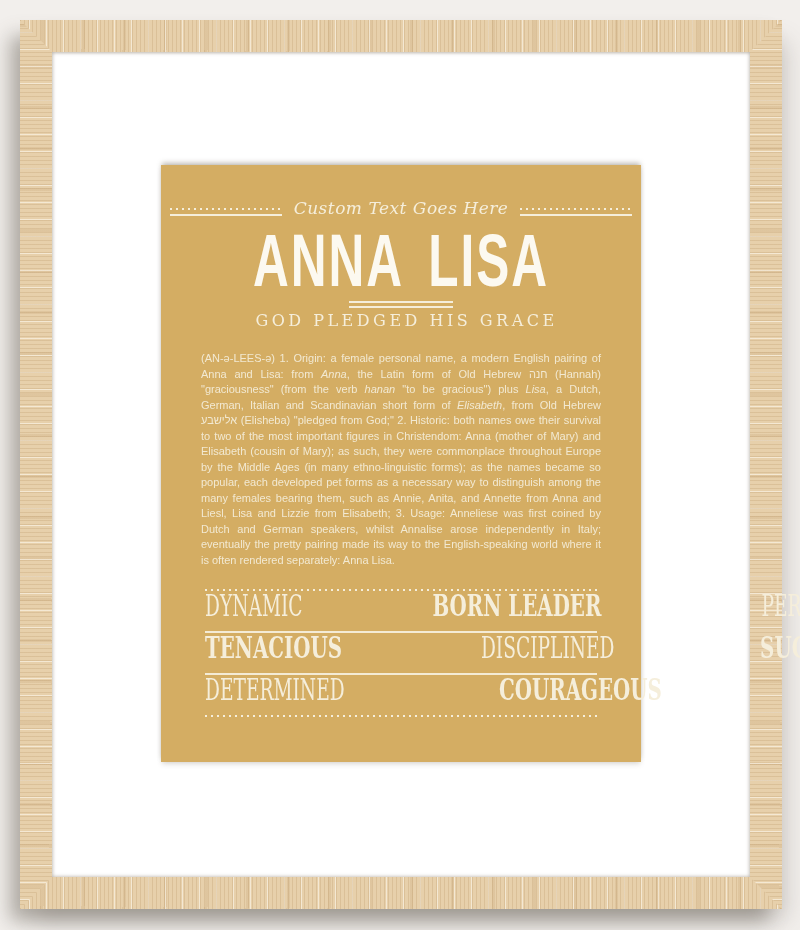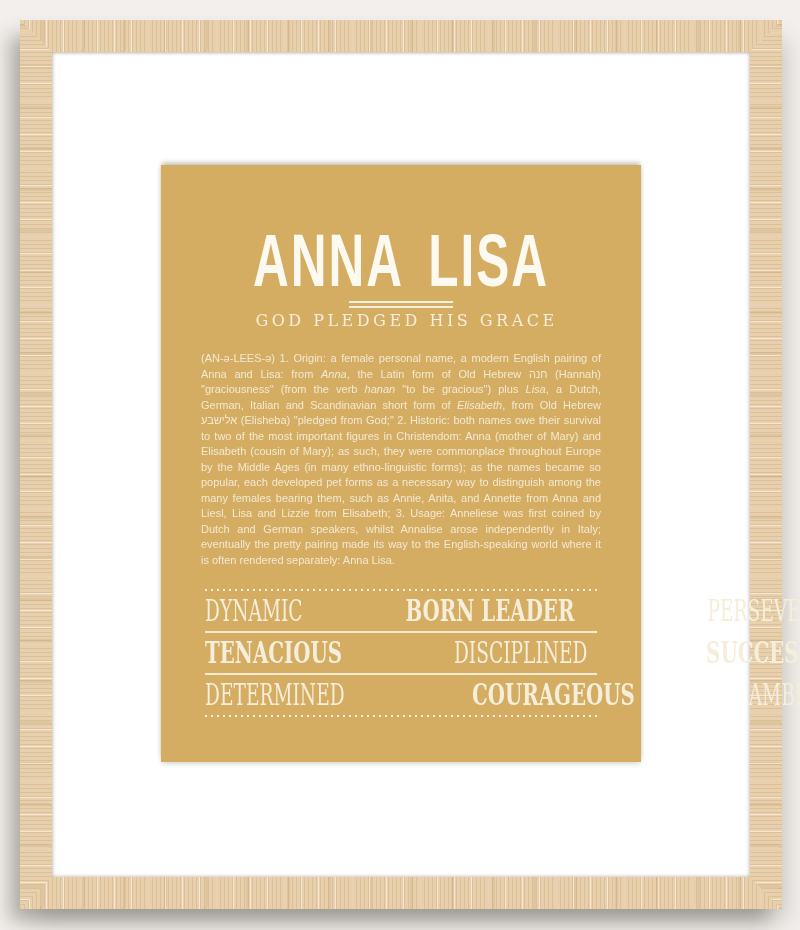--- a/index.html
+++ b/index.html
@@ -119,21 +119,21 @@
   .definition i{font-style:italic;}
 
   
   .traits{position:absolute; top:424px; left:44px; right:44px;}
   .dotted{
     height:2px;
     background:repeating-linear-gradient(90deg,var(--cream) 0 2px,transparent 2px 6px);
   }
   .trait-rule{height:2px; background:var(--cream); opacity:.95;}
   .trait-row{
-    height:40px; display:flex; align-items:center; justify-content:space-between;
+    height:40px; display:flex; justify-content:space-between;gap:27px;
   }
   .trait-row span{
     display:inline-block;
     font-family:"DejaVu Serif", serif;
     font-size:30px; line-height:30px;
     color:var(--cream);
     transform:scaleX(.62); transform-origin:center;
     white-space:nowrap;
   }
   .trait-row span.bold{font-weight:700; transform:scaleX(.66);}
@@ -145,20 +145,25 @@
 
 <div class="frame">
   <div class="wood h top"></div>
   <div class="wood h bottom"></div>
   <div class="wood v left"></div>
   <div class="wood v right"></div>
 
   <div class="mat">
     <div class="print">
 
+      <div class="custom-row">
+        <div class="ornament"></div>
+        <div class="custom-text">Custom Text Goes Here</div>
+        <div class="ornament"></div>
+      </div>
 
       <h1 class="print-name">ANNA LISA</h1>
 
       <div class="name-divider"></div>
 
       <div class="name-meaning">GOD PLEDGED HIS GRACE</div>
 
       <p class="definition"><span>(AN-ə-LEES-ə)  1. Origin:  a female personal name, a modern English pairing of Anna and Lisa: from </span><i>Anna</i><span>, the Latin form of Old Hebrew חנה (Hannah) "graciousness" (from the verb </span><i>hanan</i><span> "to be gracious") plus </span><i>Lisa</i><span>, a Dutch, German, Italian and Scandinavian short form of </span><i>Elisabeth</i><span>, from Old Hebrew אלישבע (Elisheba) "pledged from God;"  2. Historic:  both names owe their survival to two of the most important figures in Christendom: Anna (mother of Mary) and Elisabeth (cousin of Mary); as such, they were commonplace throughout Europe by the Middle Ages (in many ethno-linguistic forms); as the names became so popular, each developed pet forms as a necessary way to distinguish among the many females bearing them, such as Annie, Anita, and Annette from Anna and Liesl, Lisa and Lizzie from Elisabeth;  3. Usage:  Anneliese was first coined by Dutch and German speakers, whilst Annalise arose independently in Italy; eventually the pretty pairing made its way to the English-speaking world where it is often rendered separately: Anna Lisa.</span></p>
 
       <div class="traits">

